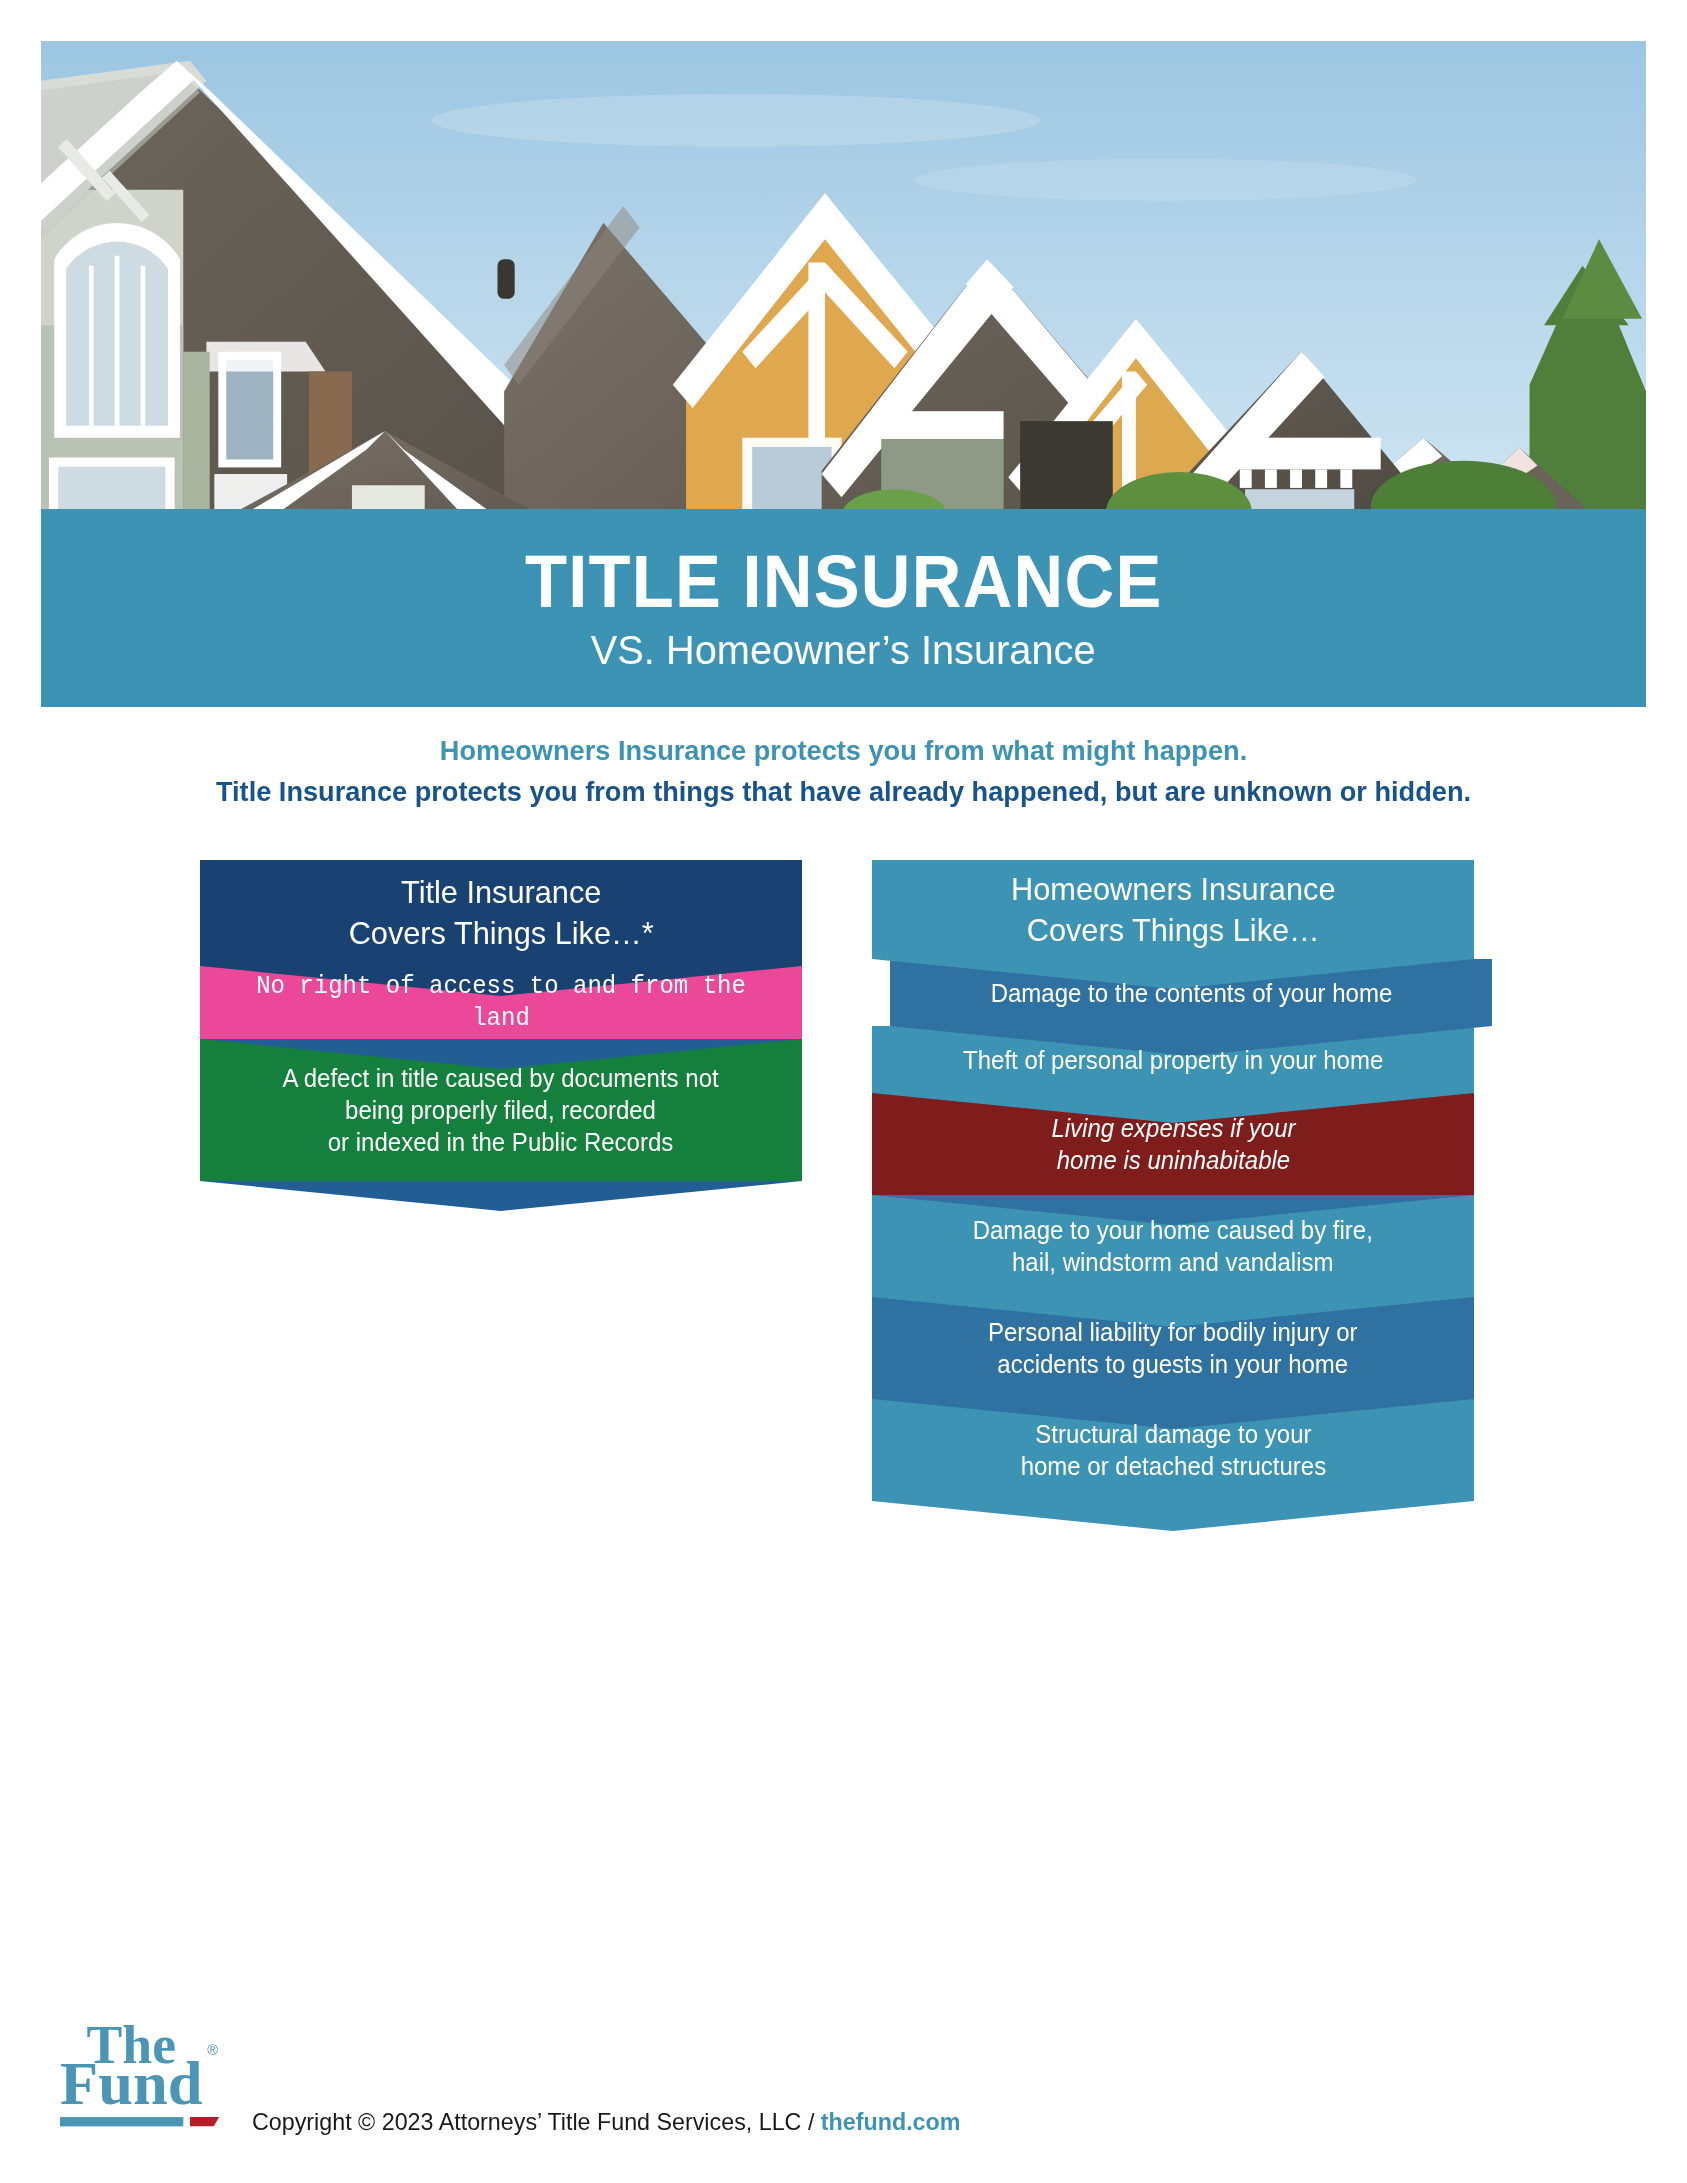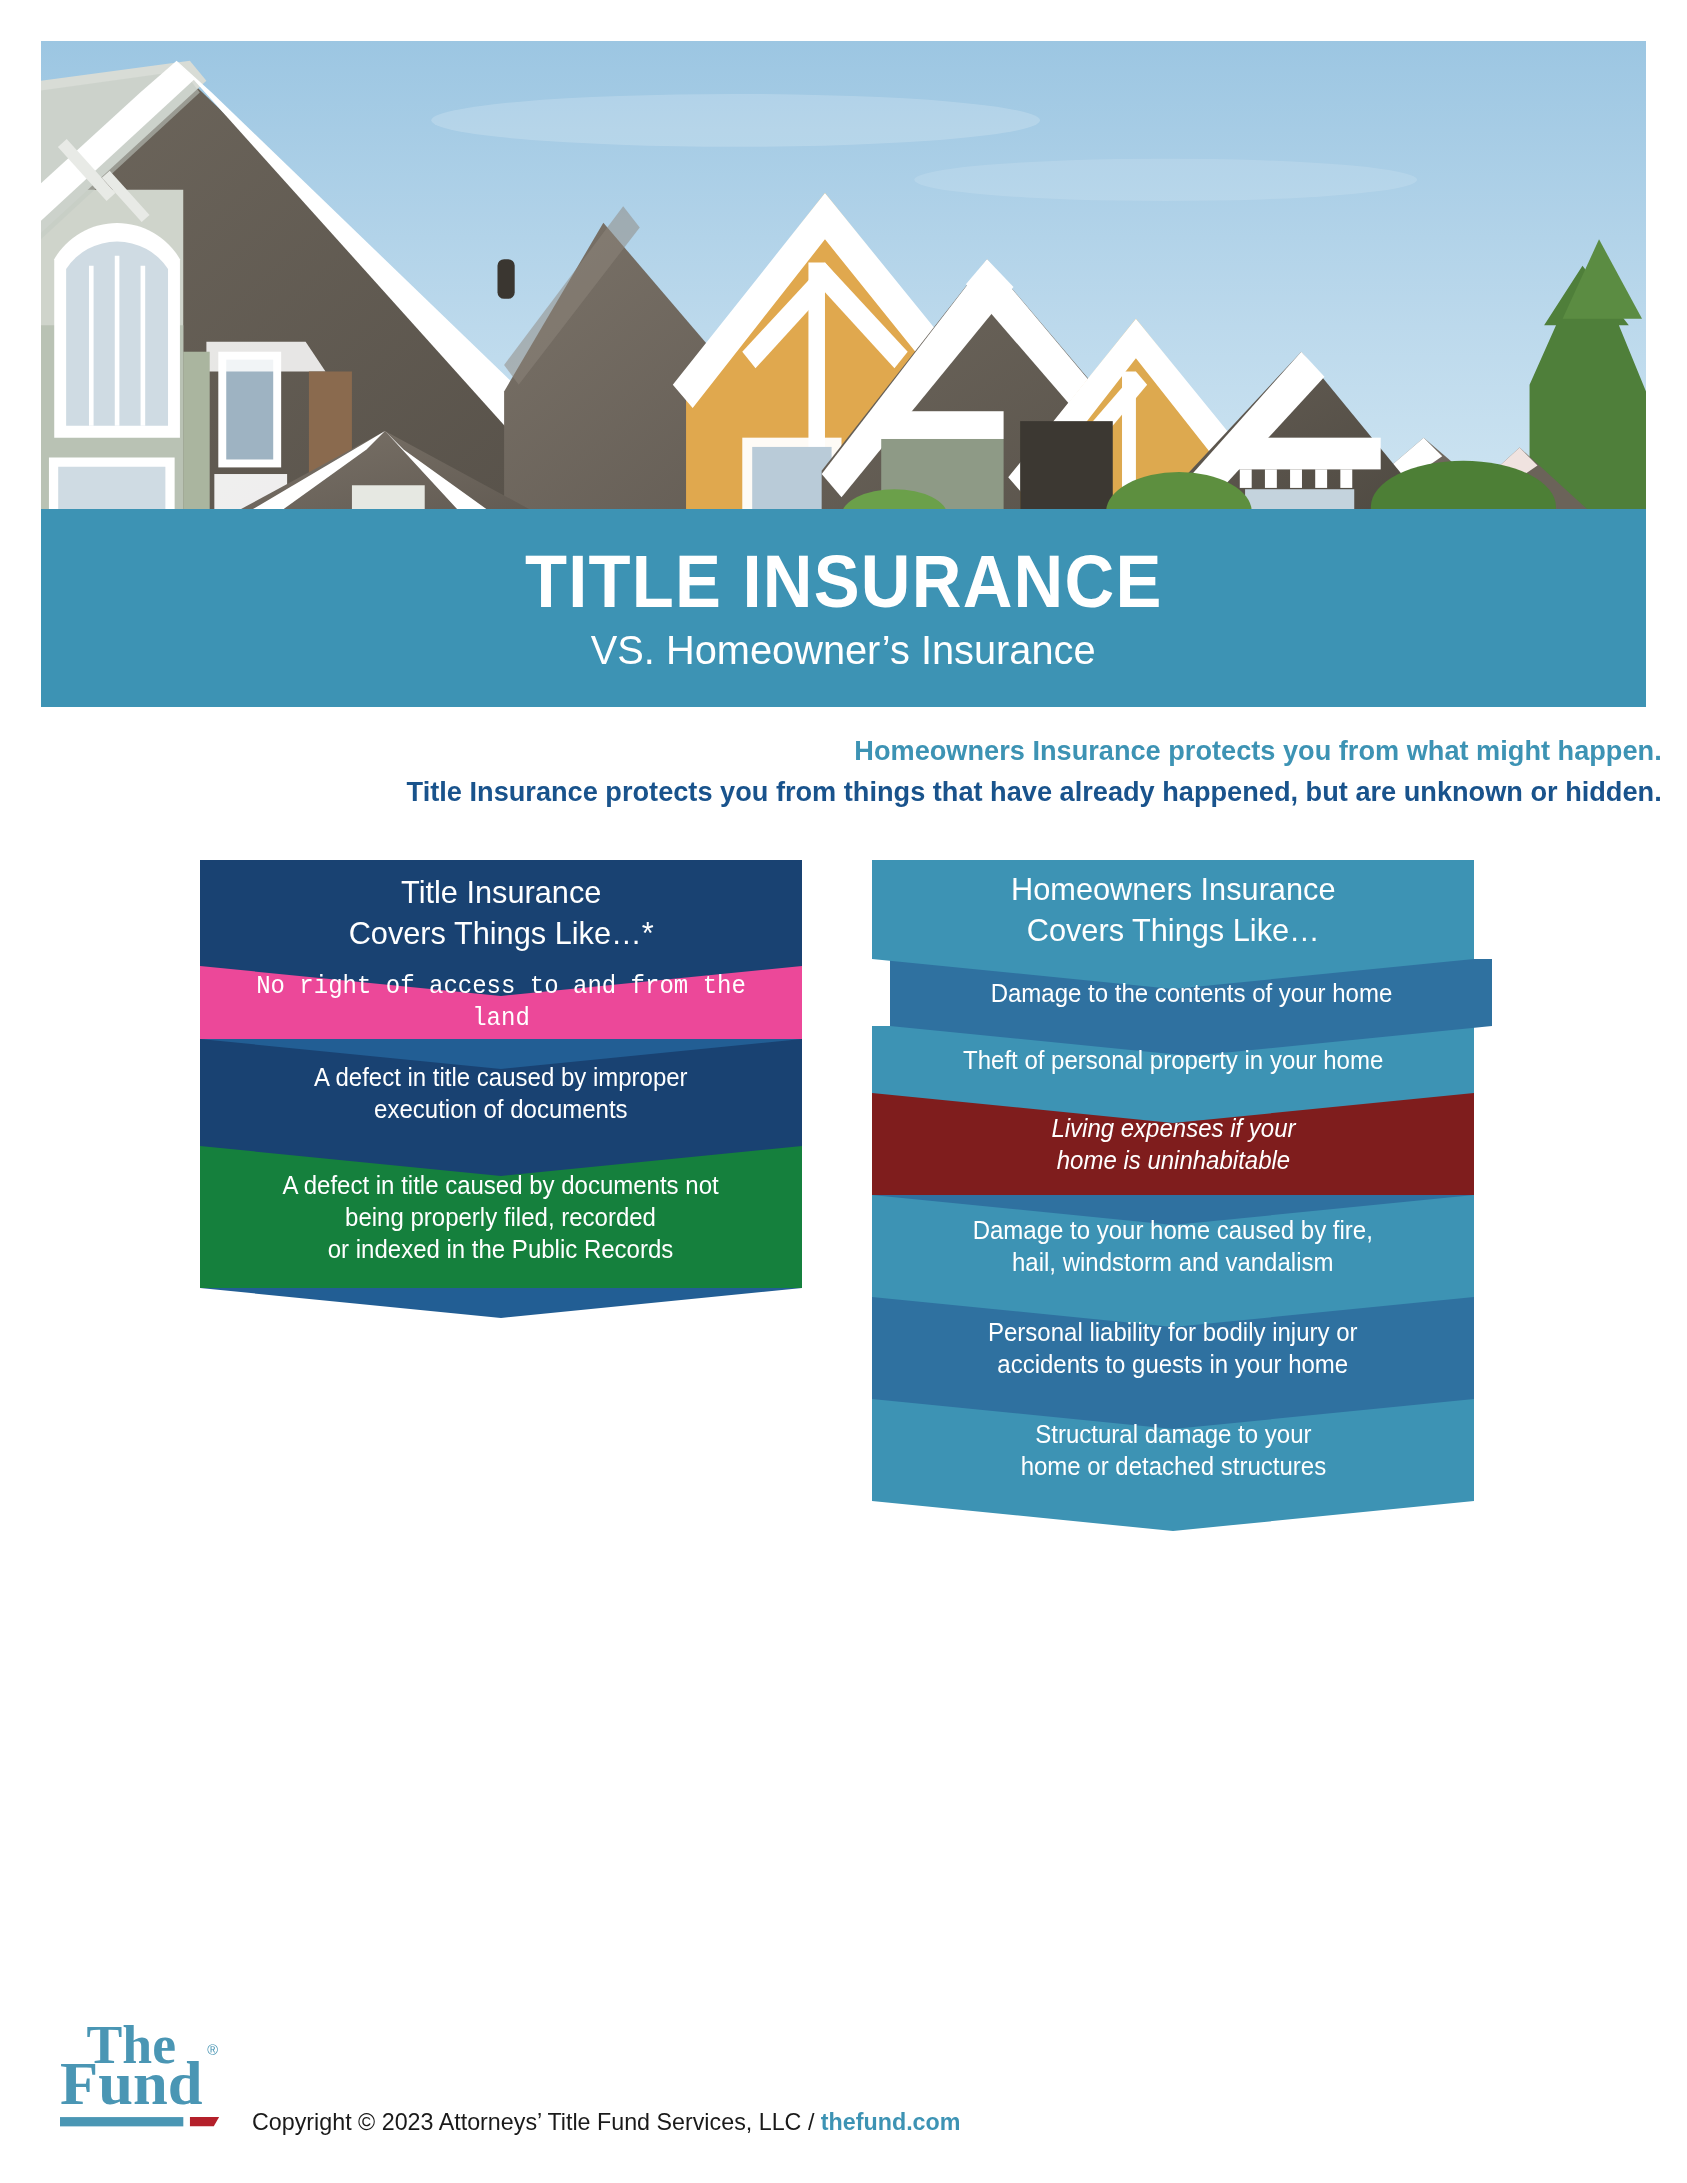--- a/index.html
+++ b/index.html
@@ -58,21 +58,21 @@
     margin-top: 8px;
     transform: scaleX(0.97);
   }
 
   
   #subhead {
     position: absolute;
     left: 0;
     top: 731px;
     width: 1687px;
-    text-align: right;
+    text-align: center;
   }
   #subhead .line1 {
     color: #3d93b4;
     font-size: 28px;
     font-weight: bold;
     line-height: 1.45;
     transform: scaleX(0.97);
   }
   #subhead .line2 {
     color: #19538c;
@@ -296,28 +296,20 @@
       </div>
     </div>
     <div class="band item-band" style="background: #ec4899; height: 73px; margin-top: 0px; font-family: Liberation Mono, monospace;">
       <div class="band-text">No right of access to and from the land</div>
       <div class="notch">
         <svg viewBox="0 0 100 10" preserveAspectRatio="none">
           <polygon points="0,0 50,10 100,0 100,0 0,0" fill="#225e94"></polygon>
         </svg>
       </div>
     </div>
-    <div class="band item-band" style="background: rgb(25, 66, 114); height: 107px; margin-top: 0px;">
-      <div class="band-text">A defect in title caused by improper<br>execution of documents</div>
-      <div class="notch">
-        <svg viewBox="0 0 100 10" preserveAspectRatio="none">
-          <polygon points="0,0 50,10 100,0 100,0 0,0" fill="#194272"></polygon>
-        </svg>
-      </div>
-    </div>
     <div class="band item-band" style="background: #15803d; height: 142px; margin-top: 0px;">
       <div class="band-text">A defect in title caused by documents not<br>being properly filed, recorded<br>or indexed in the Public Records</div>
       <div class="notch">
         <svg viewBox="0 0 100 10" preserveAspectRatio="none">
           <polygon points="0,0 50,10 100,0 100,0 0,0" fill="#225e94"></polygon>
         </svg>
       </div>
     </div>
     <div style="height: 30px;"></div>
   </div>

